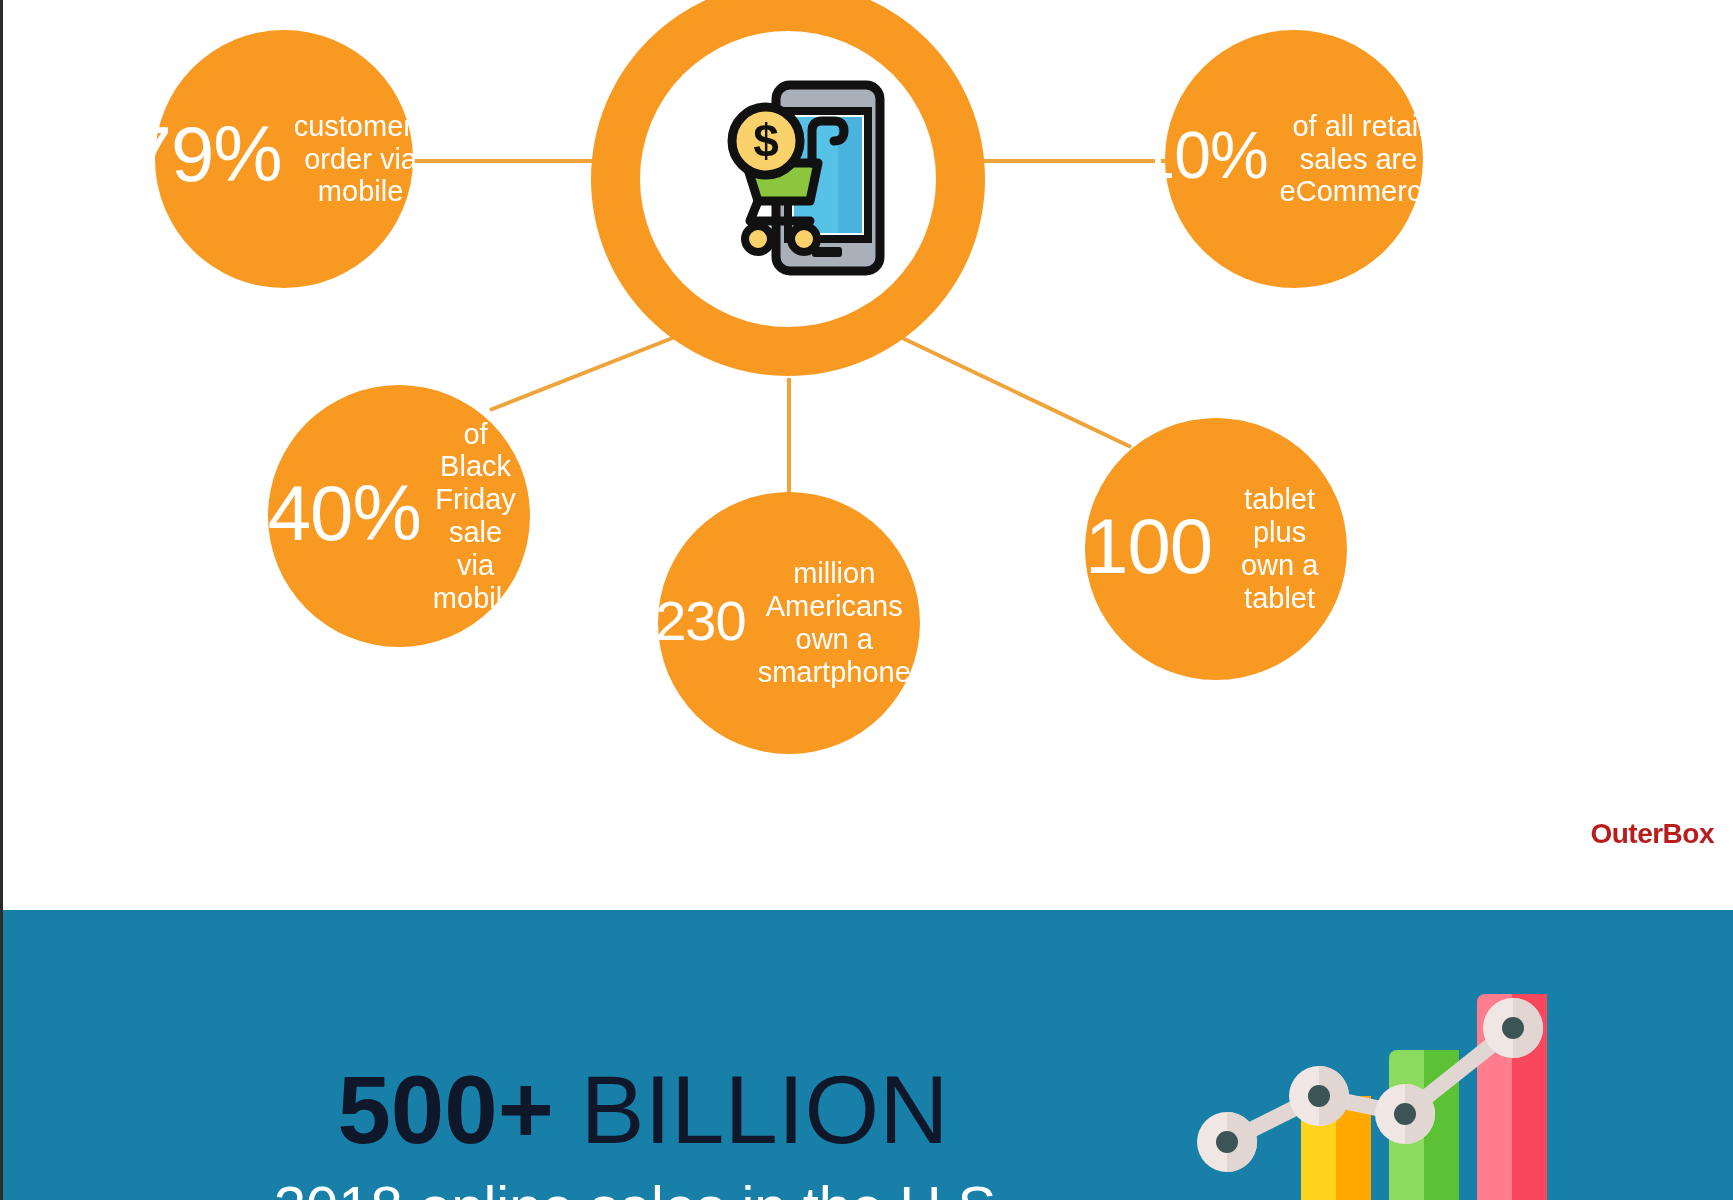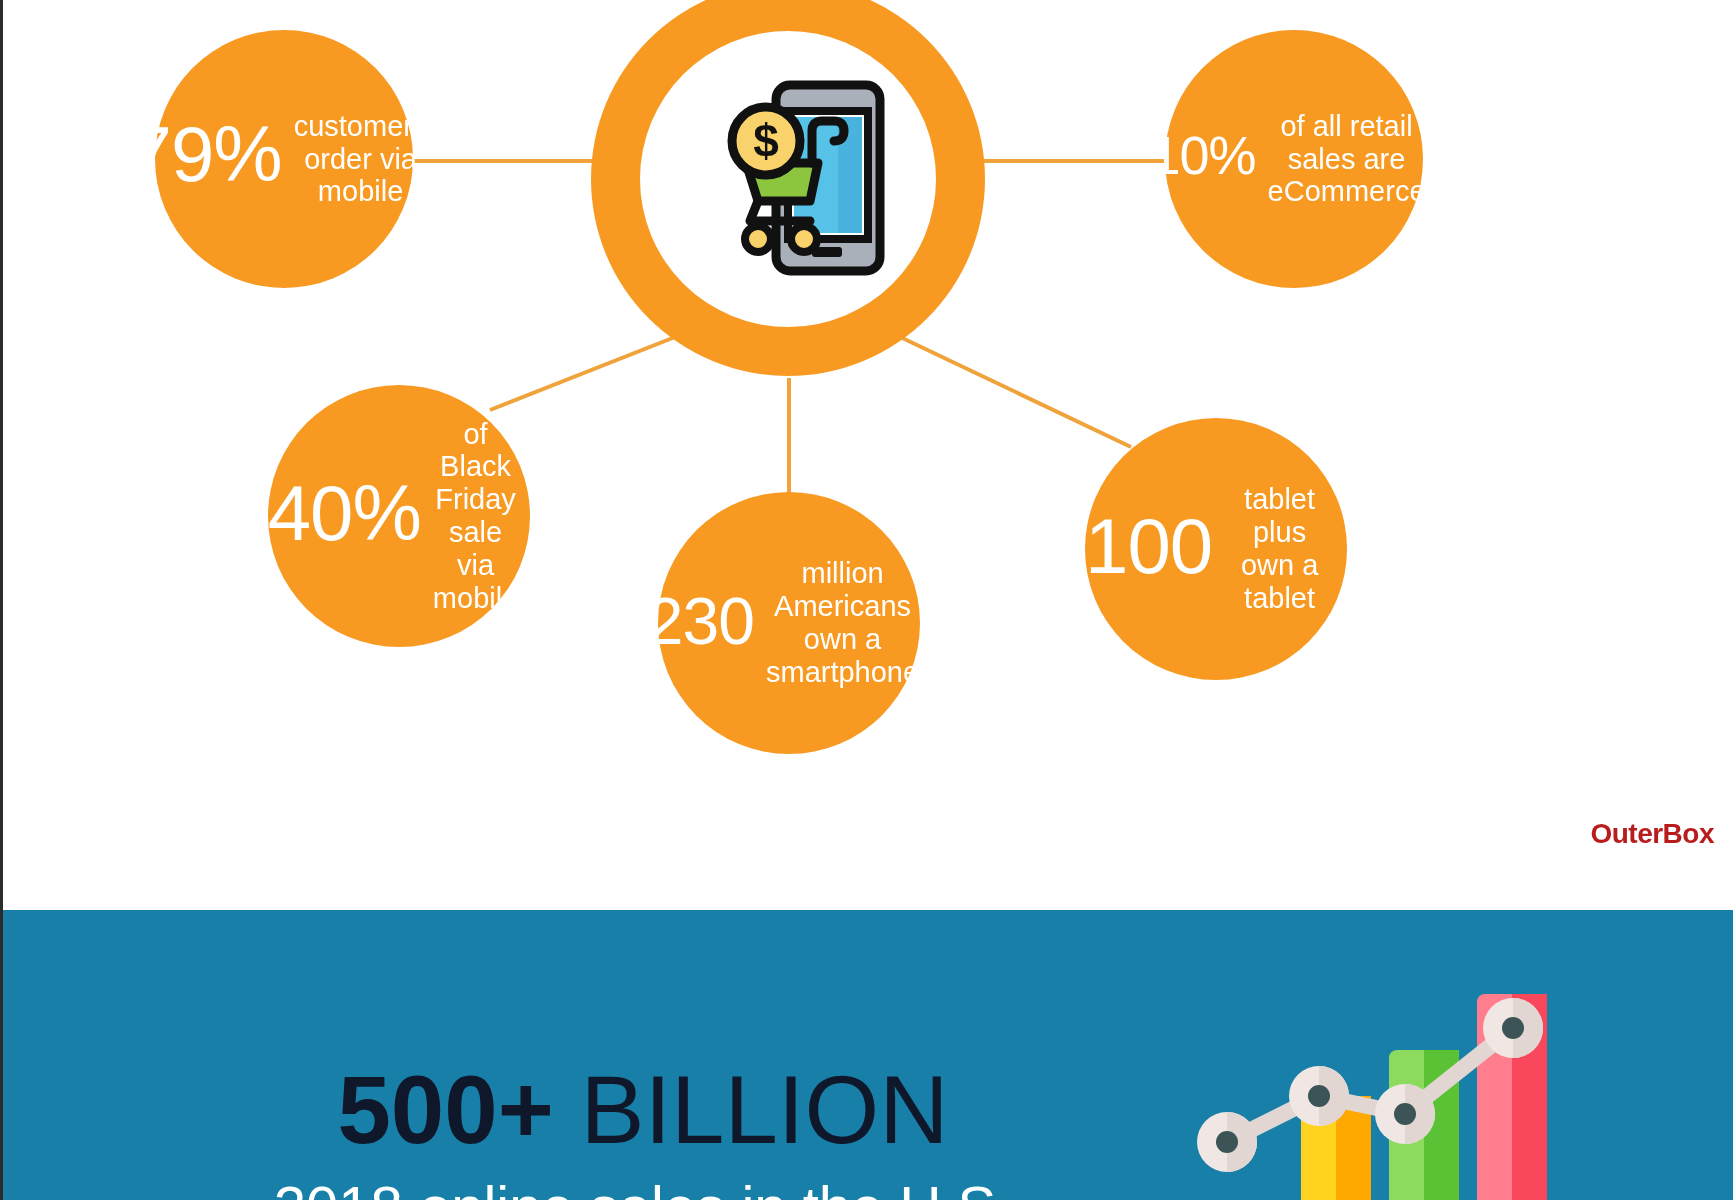--- a/index.html
+++ b/index.html
@@ -67,23 +67,23 @@
 
   
   #c-79  { left: 152px; top: 30px;  width: 258px; height: 258px; }
   #c-10  { left: 1162px; top: 30px; width: 258px; height: 258px; }
   #c-40  { left: 265px; top: 385px; width: 262px; height: 262px; }
   #c-230 { left: 655px; top: 492px; width: 262px; height: 262px; }
   #c-100 { left: 1082px; top: 418px; width: 262px; height: 262px; }
 
   #c-79 .stat-value  { font-size: 78px; margin-bottom: 10px; }
   #c-40 .stat-value  { font-size: 78px; margin-bottom: 6px; }
-  #c-230 .stat-value { font-size: 66px; margin-bottom: 4px; }
+  #c-230 .stat-value { font-size: 56px; margin-bottom: 4px; }
   #c-100 .stat-value { font-size: 78px; margin-bottom: 6px; }
-  #c-10 .stat-value  { font-size: 54px; }
+  #c-10 .stat-value  { font-size: 66px; }
 
   
   .hub {
     position: absolute;
     left: 588px;
     top: -18px;
     width: 394px;
     height: 394px;
     border-radius: 50%;
     background: #F89A22;

